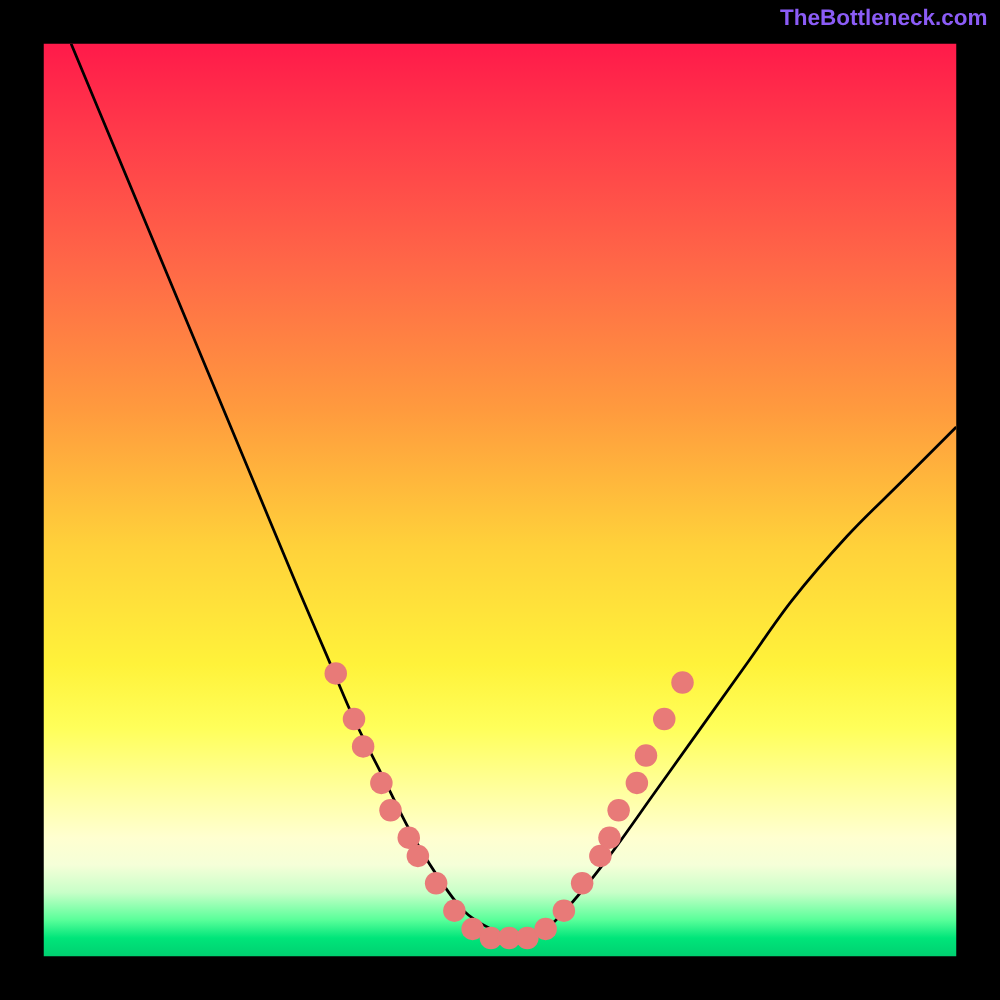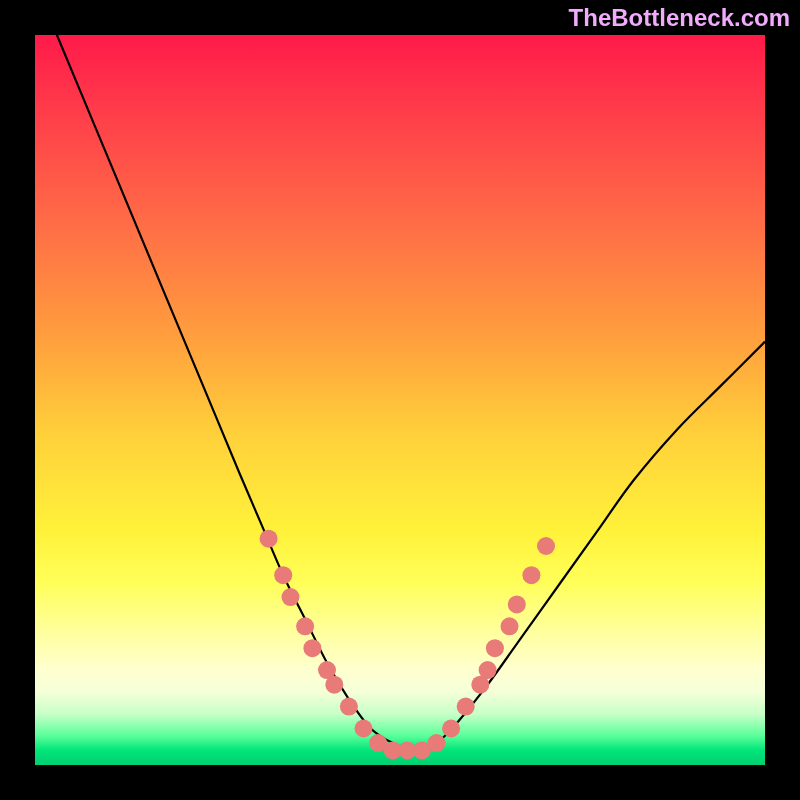--- a/index.html
+++ b/index.html
@@ -8,23 +8,23 @@
     width: 800px;
     height: 800px;
     position: relative;
     background: #000;
   }
   .watermark {
     position: absolute;
     top: 4px;
     right: 10px;
     font-family: Arial, sans-serif;
-    font-size: 24px;
+    font-size: 18px;
     font-weight: bold;
-    color: #f0abfc;
+    color: #8b5cf6;
     z-index: 10;
   }
   .plot-area {
     position: absolute;
     left: 35px;
     top: 35px;
     width: 730px;
     height: 730px;
     background: linear-gradient(to bottom,
       #ff1a4a 0%,

